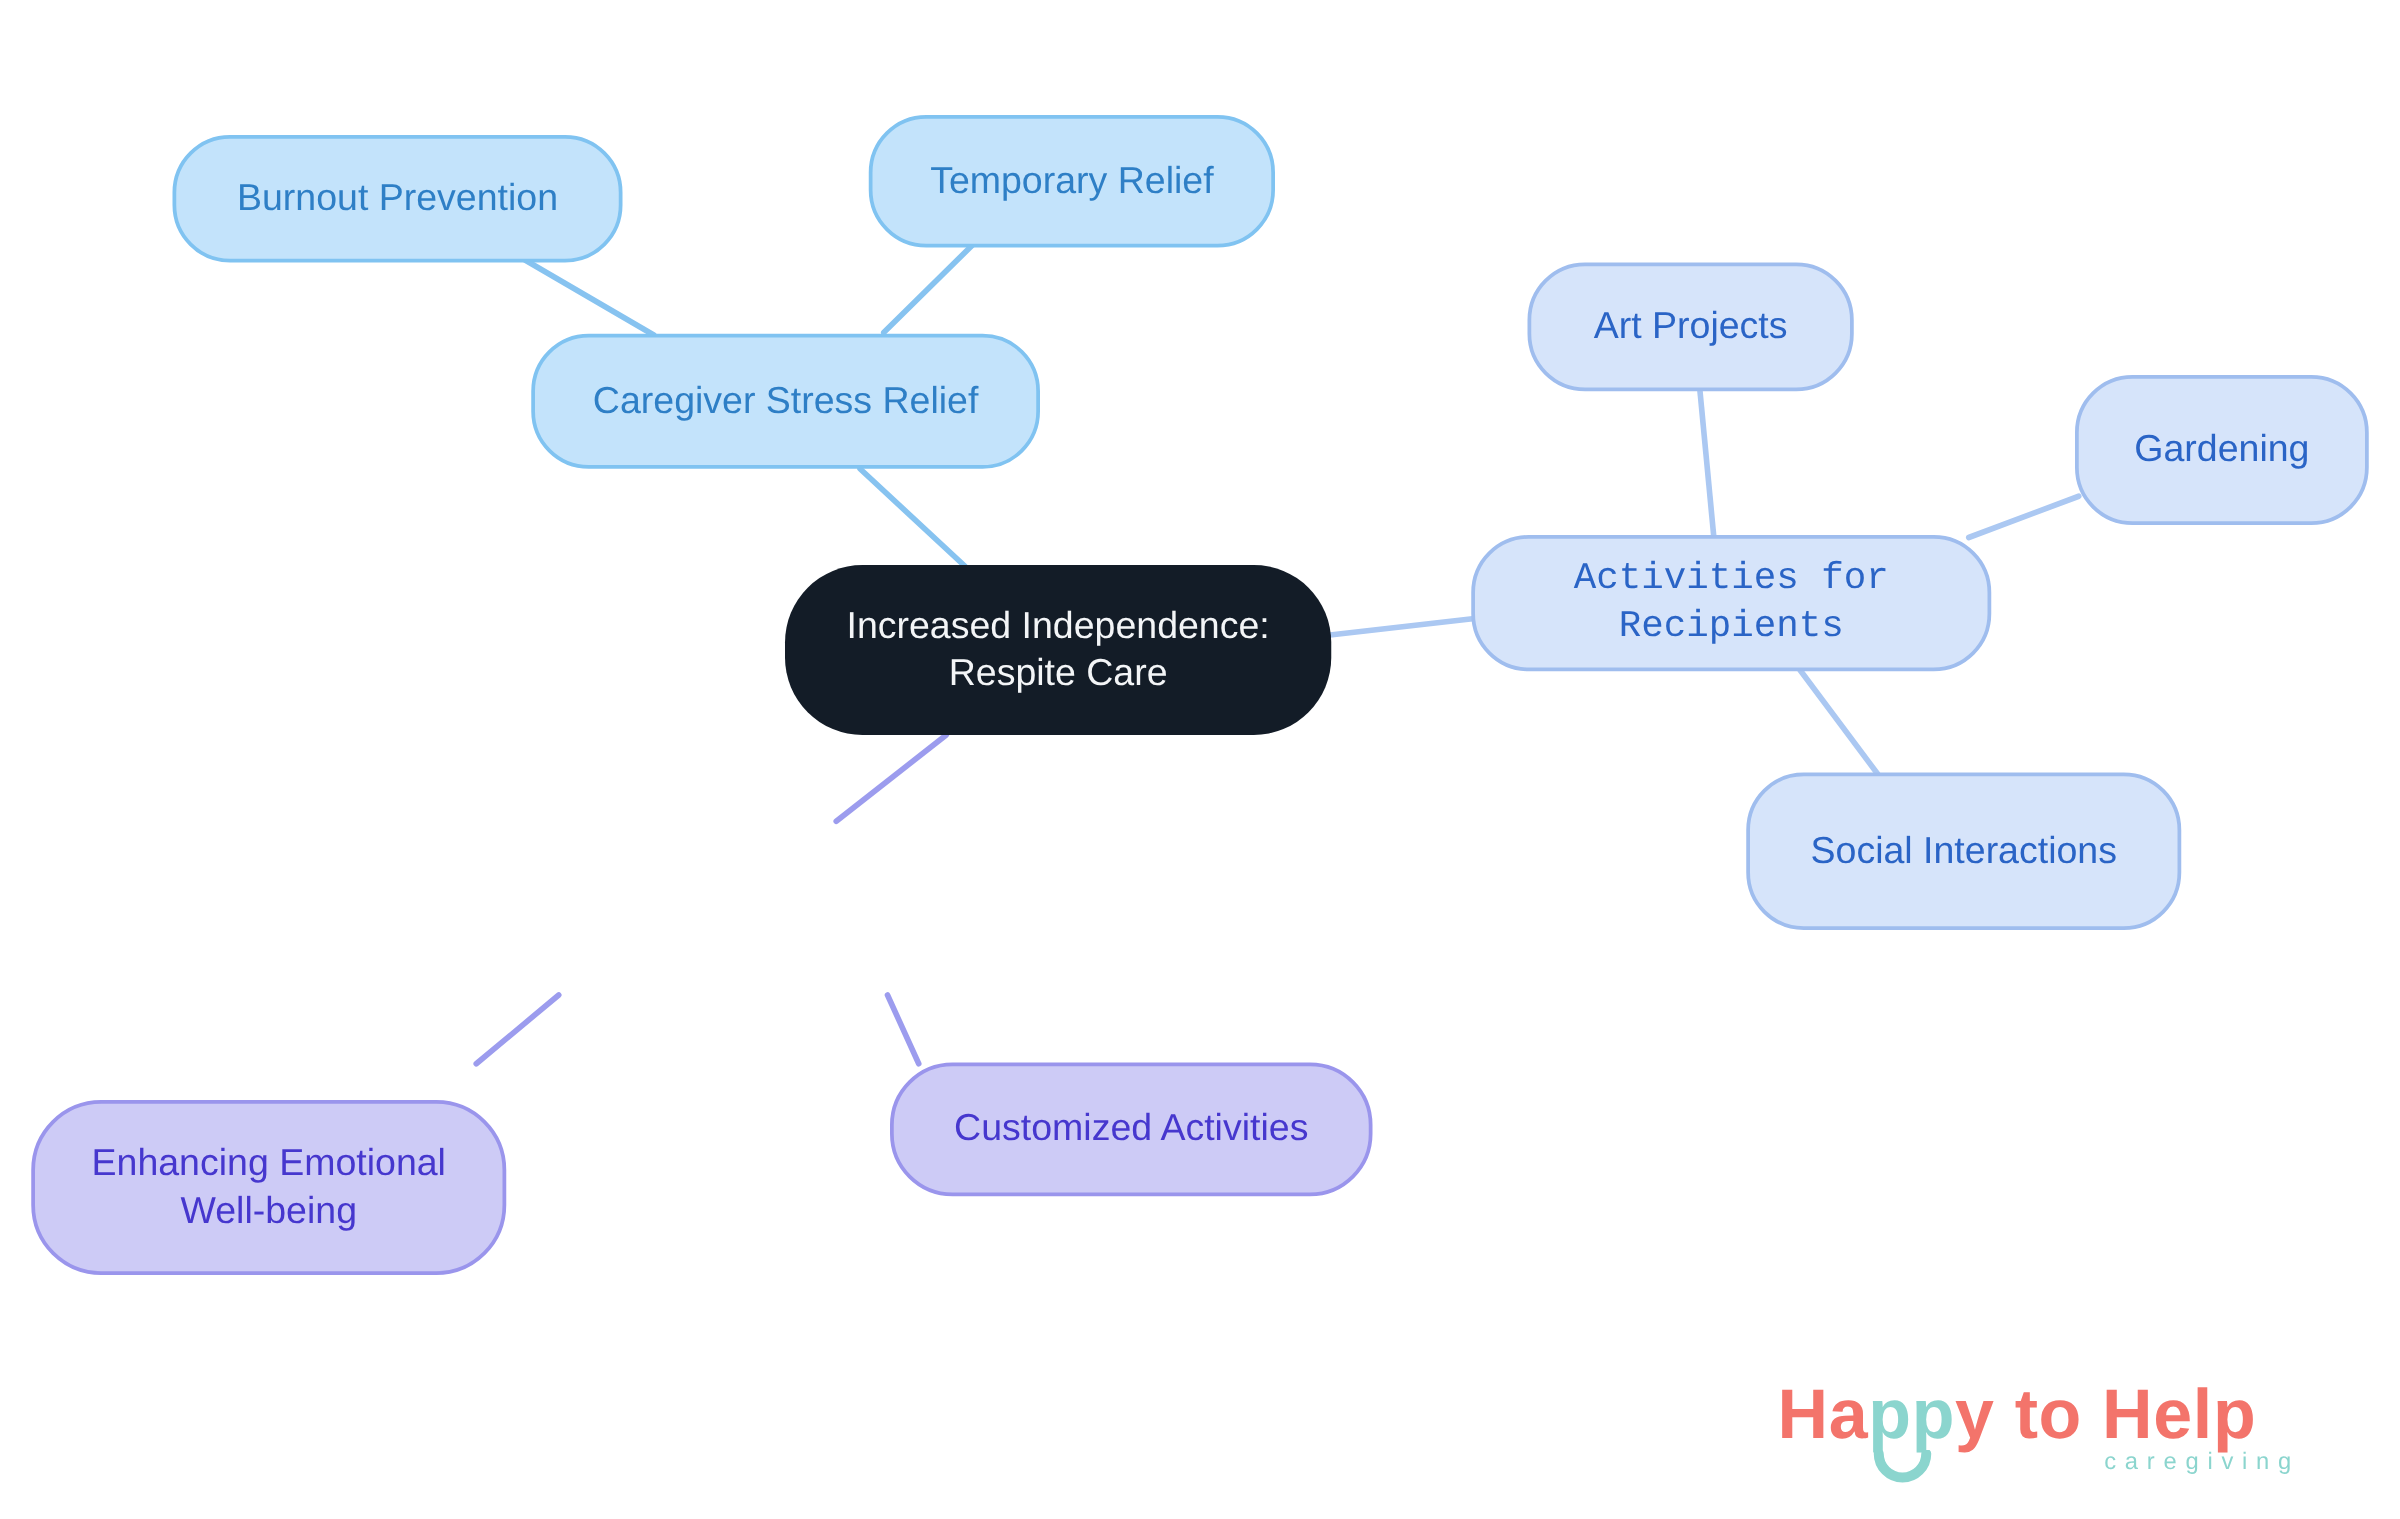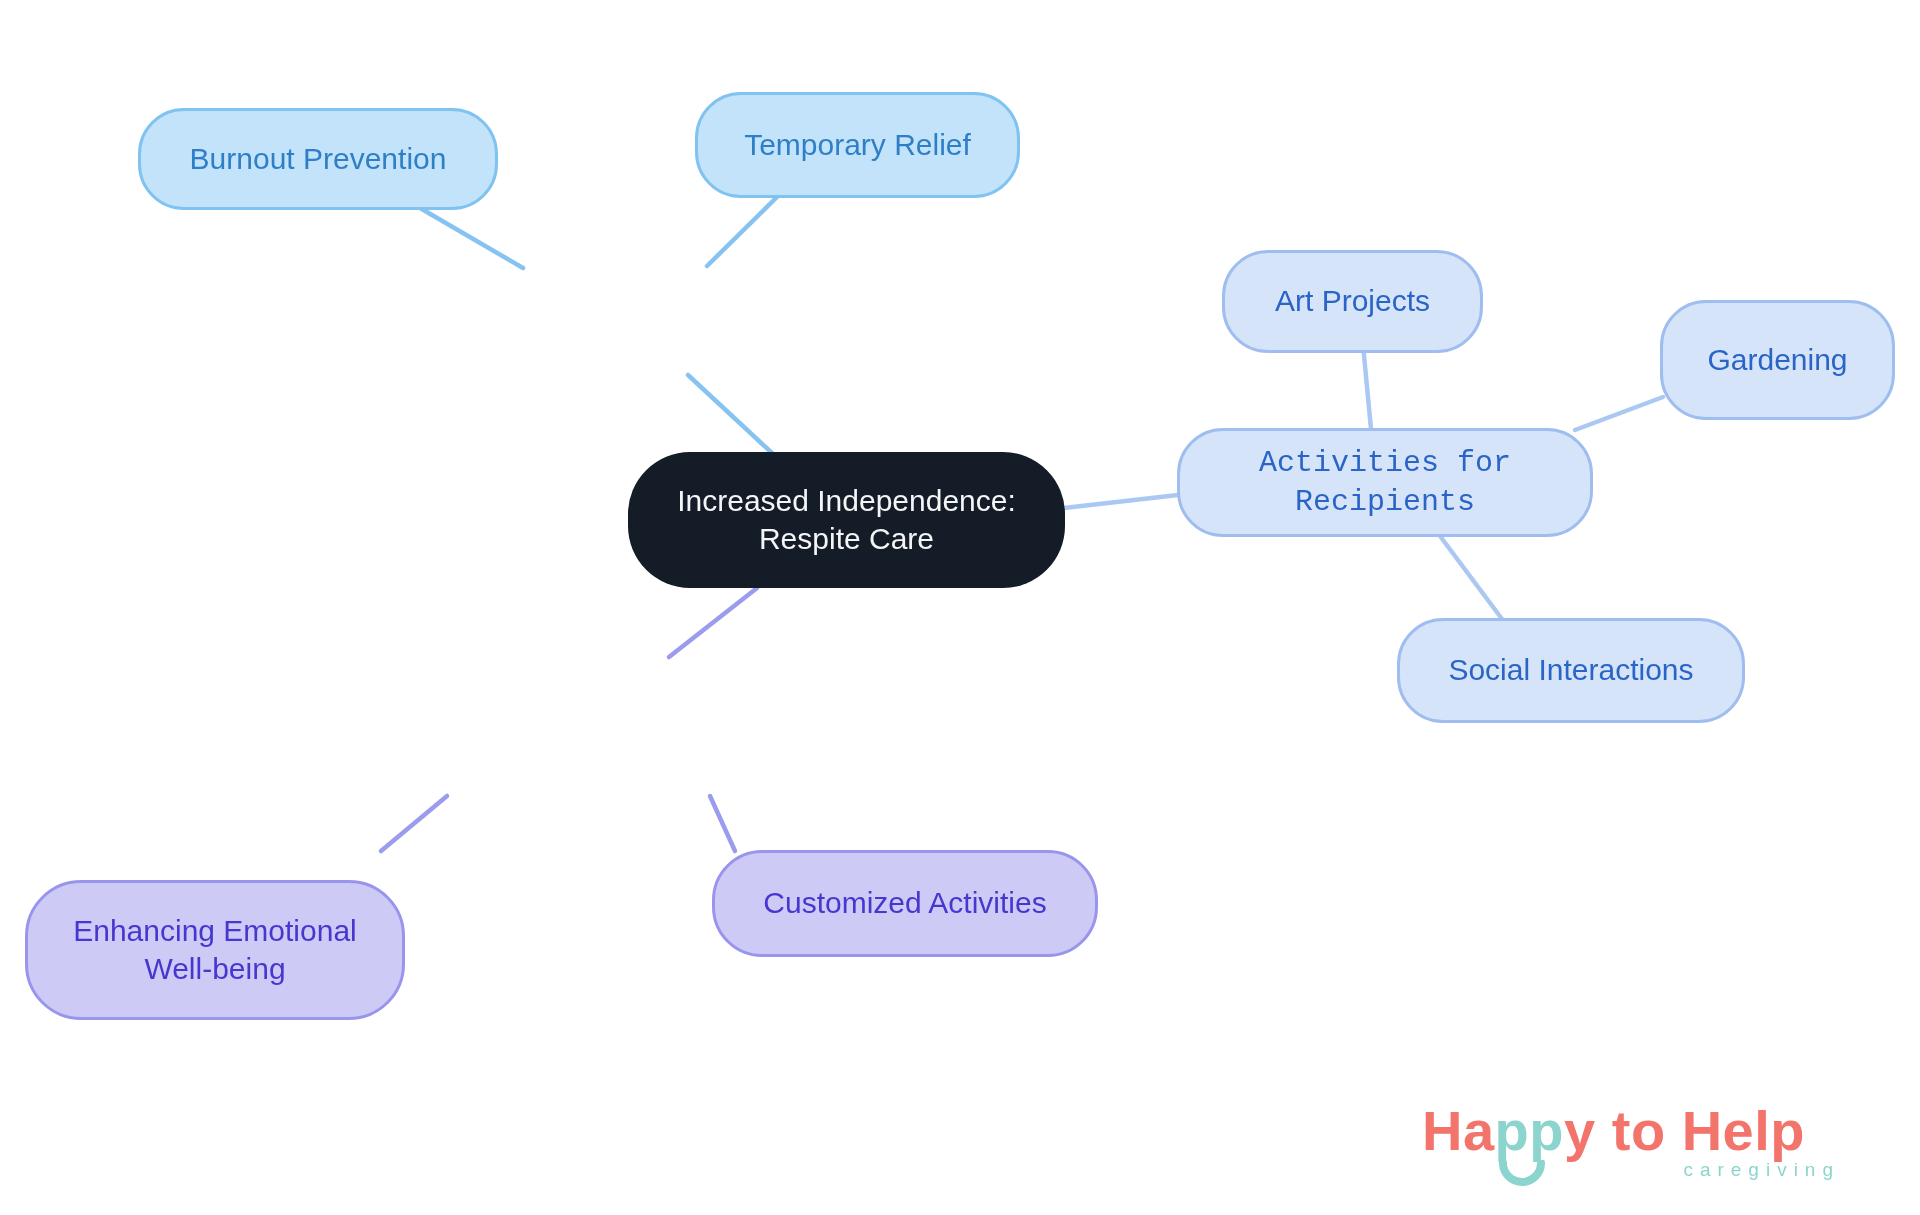--- a/index.html
+++ b/index.html
@@ -58,24 +58,24 @@
     background: #131C27;
     color: #F3F5F7;
     border-radius: 62px;
     border: none;
   }
   
   .n-burnout    { left: 138px;  top: 108px;  width: 360px; height: 102px; }
   .n-temporary  { left: 695px;  top: 92px;   width: 325px; height: 106px; }
   .n-caregiver  { left: 425px;  top: 267px;  width: 407px; height: 108px; }
   .n-central    { left: 628px;  top: 452px;  width: 437px; height: 136px; }
-  .n-art        { left: 1222px; top: 210px;  width: 261px; height: 103px; margin-top: 40px; }
+  .n-art        { left: 1222px; top: 210px;  width: 261px; height: 103px; }
   .n-gardening  { left: 1660px; top: 300px;  width: 235px; height: 120px; }
   .n-activities { left: 1177px; top: 428px;  width: 416px; height: 109px; font-family: Liberation Mono, monospace; }
-  .n-social     { left: 1397px; top: 618px;  width: 348px; height: 105px; }
+  .n-social     { left: 1397px; top: 618px;  width: 348px; height: 126px; }
   .n-role       { left: 388px;  top: 657px;  width: 377px; height: 140px; border-radius: 56px; }
   .n-enhancing  { left: 25px;   top: 880px;  width: 380px; height: 140px; border-radius: 56px; }
   .n-customized { left: 712px;  top: 850px;  width: 386px; height: 107px; }
 
   
   .logo {
     position: absolute;
     left: 1422px;
     top: 1098px;
     width: 460px;
@@ -128,20 +128,23 @@
     <line x1="447" y1="796" x2="381" y2="851" stroke="#9C9CEE" stroke-width="4.5" stroke-linecap="round"></line>
     <line x1="710" y1="796" x2="735" y2="851" stroke="#9C9CEE" stroke-width="4.5" stroke-linecap="round"></line>
   </svg>
 
   <div class="node sky n-burnout">
     <span>Burnout Prevention</span>
   </div>
   <div class="node sky n-temporary">
     <span>Temporary Relief</span>
   </div>
+  <div class="node sky n-caregiver">
+    <span>Caregiver Stress Relief</span>
+  </div>
 
   <div class="node central n-central">
     <span>Increased Independence:</span>
     <span>Respite Care</span>
   </div>
 
   <div class="node peri n-art">
     <span>Art Projects</span>
   </div>
   <div class="node peri n-gardening">

